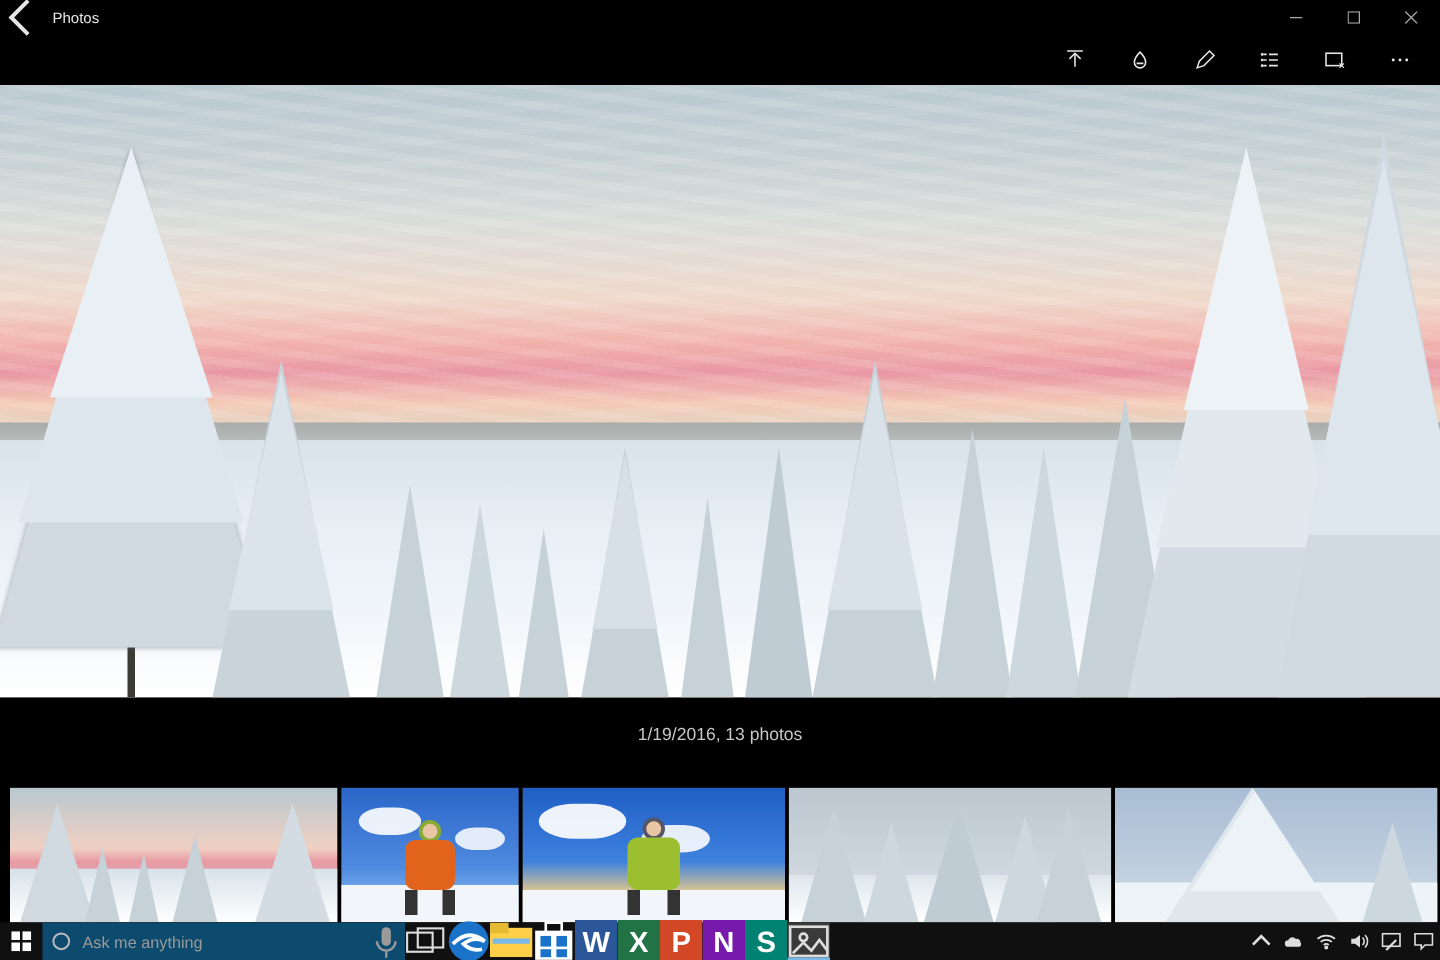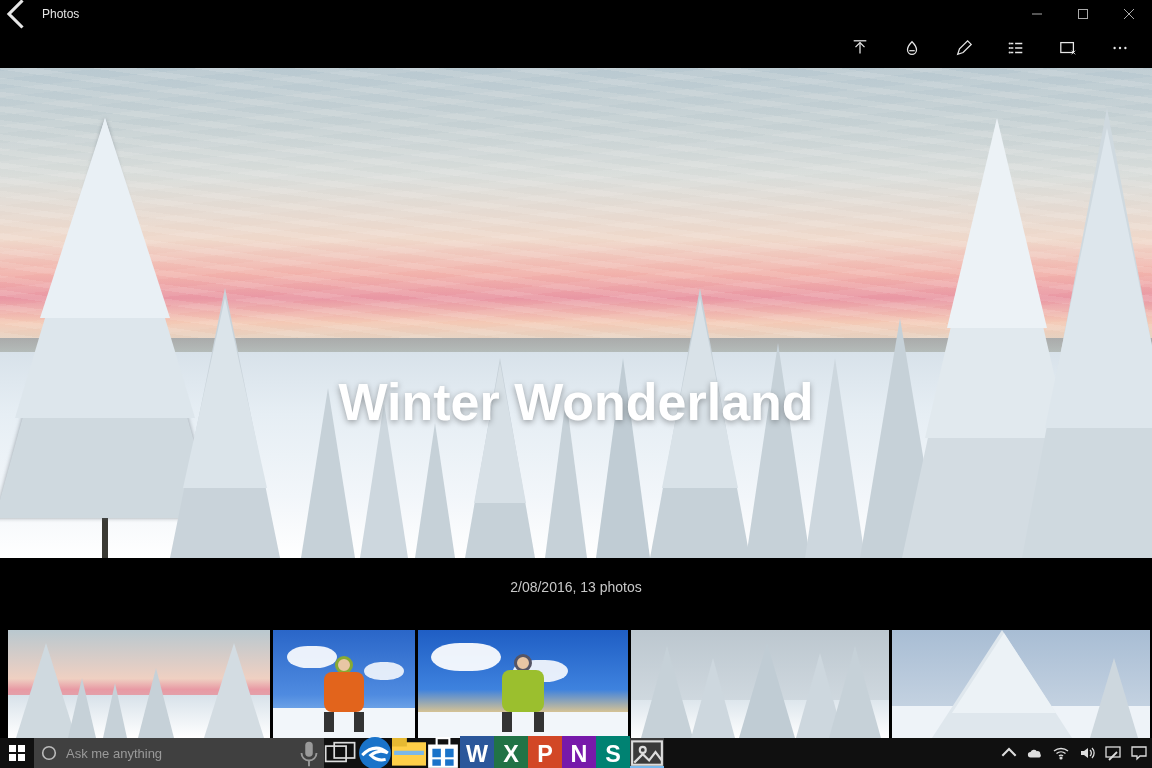--- a/index.html
+++ b/index.html
@@ -60,21 +60,21 @@
   .thumb .sky { position:absolute; inset:0;}
   .thumb .ground { position:absolute; left:0; right:0; bottom:0;}
   .thumb .t-tree { position:absolute; bottom:0; width:0; height:0; border-style:solid;}
   .figure { position:absolute; bottom:6px; left:50%; transform:translateX(-50%);}
 
   
   .taskbar { position:absolute; left:0; right:0; bottom:0; height:30px; background:#101010;
     display:flex; align-items:center; color:#ddd; font-size:12px;}
   .taskbar .tb-icon { width:34px; height:30px; display:flex; align-items:center; justify-content:center; cursor:pointer;}
   .taskbar .tb-icon svg{width:16px;height:16px;}
-  .search { display:flex; align-items:center; width:290px; height:30px; background:#404040;}
+  .search { display:flex; align-items:center; width:290px; height:30px; background:#0c4a6e;}
   .search .cortana { width:30px; display:flex; align-items:center; justify-content:center;}
   .search .ph { color:#9a9a9a; font-size:13px; flex:1; padding-left:2px;}
   .search .mic { width:30px; display:flex; align-items:center; justify-content:center; color:#9a9a9a;}
   .tb-apps { display:flex; align-items:center; }
   .tb-app { width:34px; height:30px; display:flex; align-items:center; justify-content:center; cursor:pointer;}
   .tray { margin-left:auto; display:flex; align-items:center; gap:0;}
   .tray .tb-icon{width:26px;}
   .photos-active { background:#3a3a3a; border-bottom:2px solid #76b9ed;}
 </style>
 </head>
@@ -202,25 +202,24 @@
   <div class="tree" style="right:60px; width:190px; height:460px;">
     <div class="foliage" style="bottom:0; border-width:0 95px 440px 95px; border-color:transparent transparent #d3dce2 transparent;"></div>
     <div class="foliage" style="bottom:120px; border-width:0 72px 310px 72px; border-color:transparent transparent #e1e9ee transparent;"></div>
     <div class="foliage" style="bottom:230px; border-width:0 50px 210px 50px; border-color:transparent transparent #ecf2f6 transparent;"></div>
   </div>
   <div class="tree" style="right:-40px; width:170px; height:470px;">
     <div class="foliage" style="bottom:0; border-width:0 85px 450px 85px; border-color:transparent transparent #cfd9df transparent;"></div>
     <div class="foliage" style="bottom:130px; border-width:0 62px 300px 62px; border-color:transparent transparent #dde6ec transparent;"></div>
   </div>
 
-  <div class="hero-title">Winter Wonderland</div>
 </div>
 
 <div class="meta">
-  <div>2/08/2016, 13 photos</div>
+  <div>1/19/2016, 13 photos</div>
 </div>
 
 <div class="thumbs">
 
   <div class="thumb" style="flex:0 0 262px">
     <div class="sky" style="background:linear-gradient(180deg,#b9c8cf 0%,#efd0c2 45%,#e89aa4 55%,#c2ccd4 100%);"></div>
     <div class="ground" style="height:40%;background:linear-gradient(180deg,#d8e2ea,#fff);"></div>
     <div class="t-tree" style="left:8px;  border-width:0 30px 95px 30px; border-color:transparent transparent #cfd9df transparent;"></div>
     <div class="t-tree" style="left:60px; border-width:0 14px 60px 14px; border-color:transparent transparent #c6d1d8 transparent;"></div>
     <div class="t-tree" style="left:95px; border-width:0 12px 55px 12px; border-color:transparent transparent #c6d1d8 transparent;"></div>

